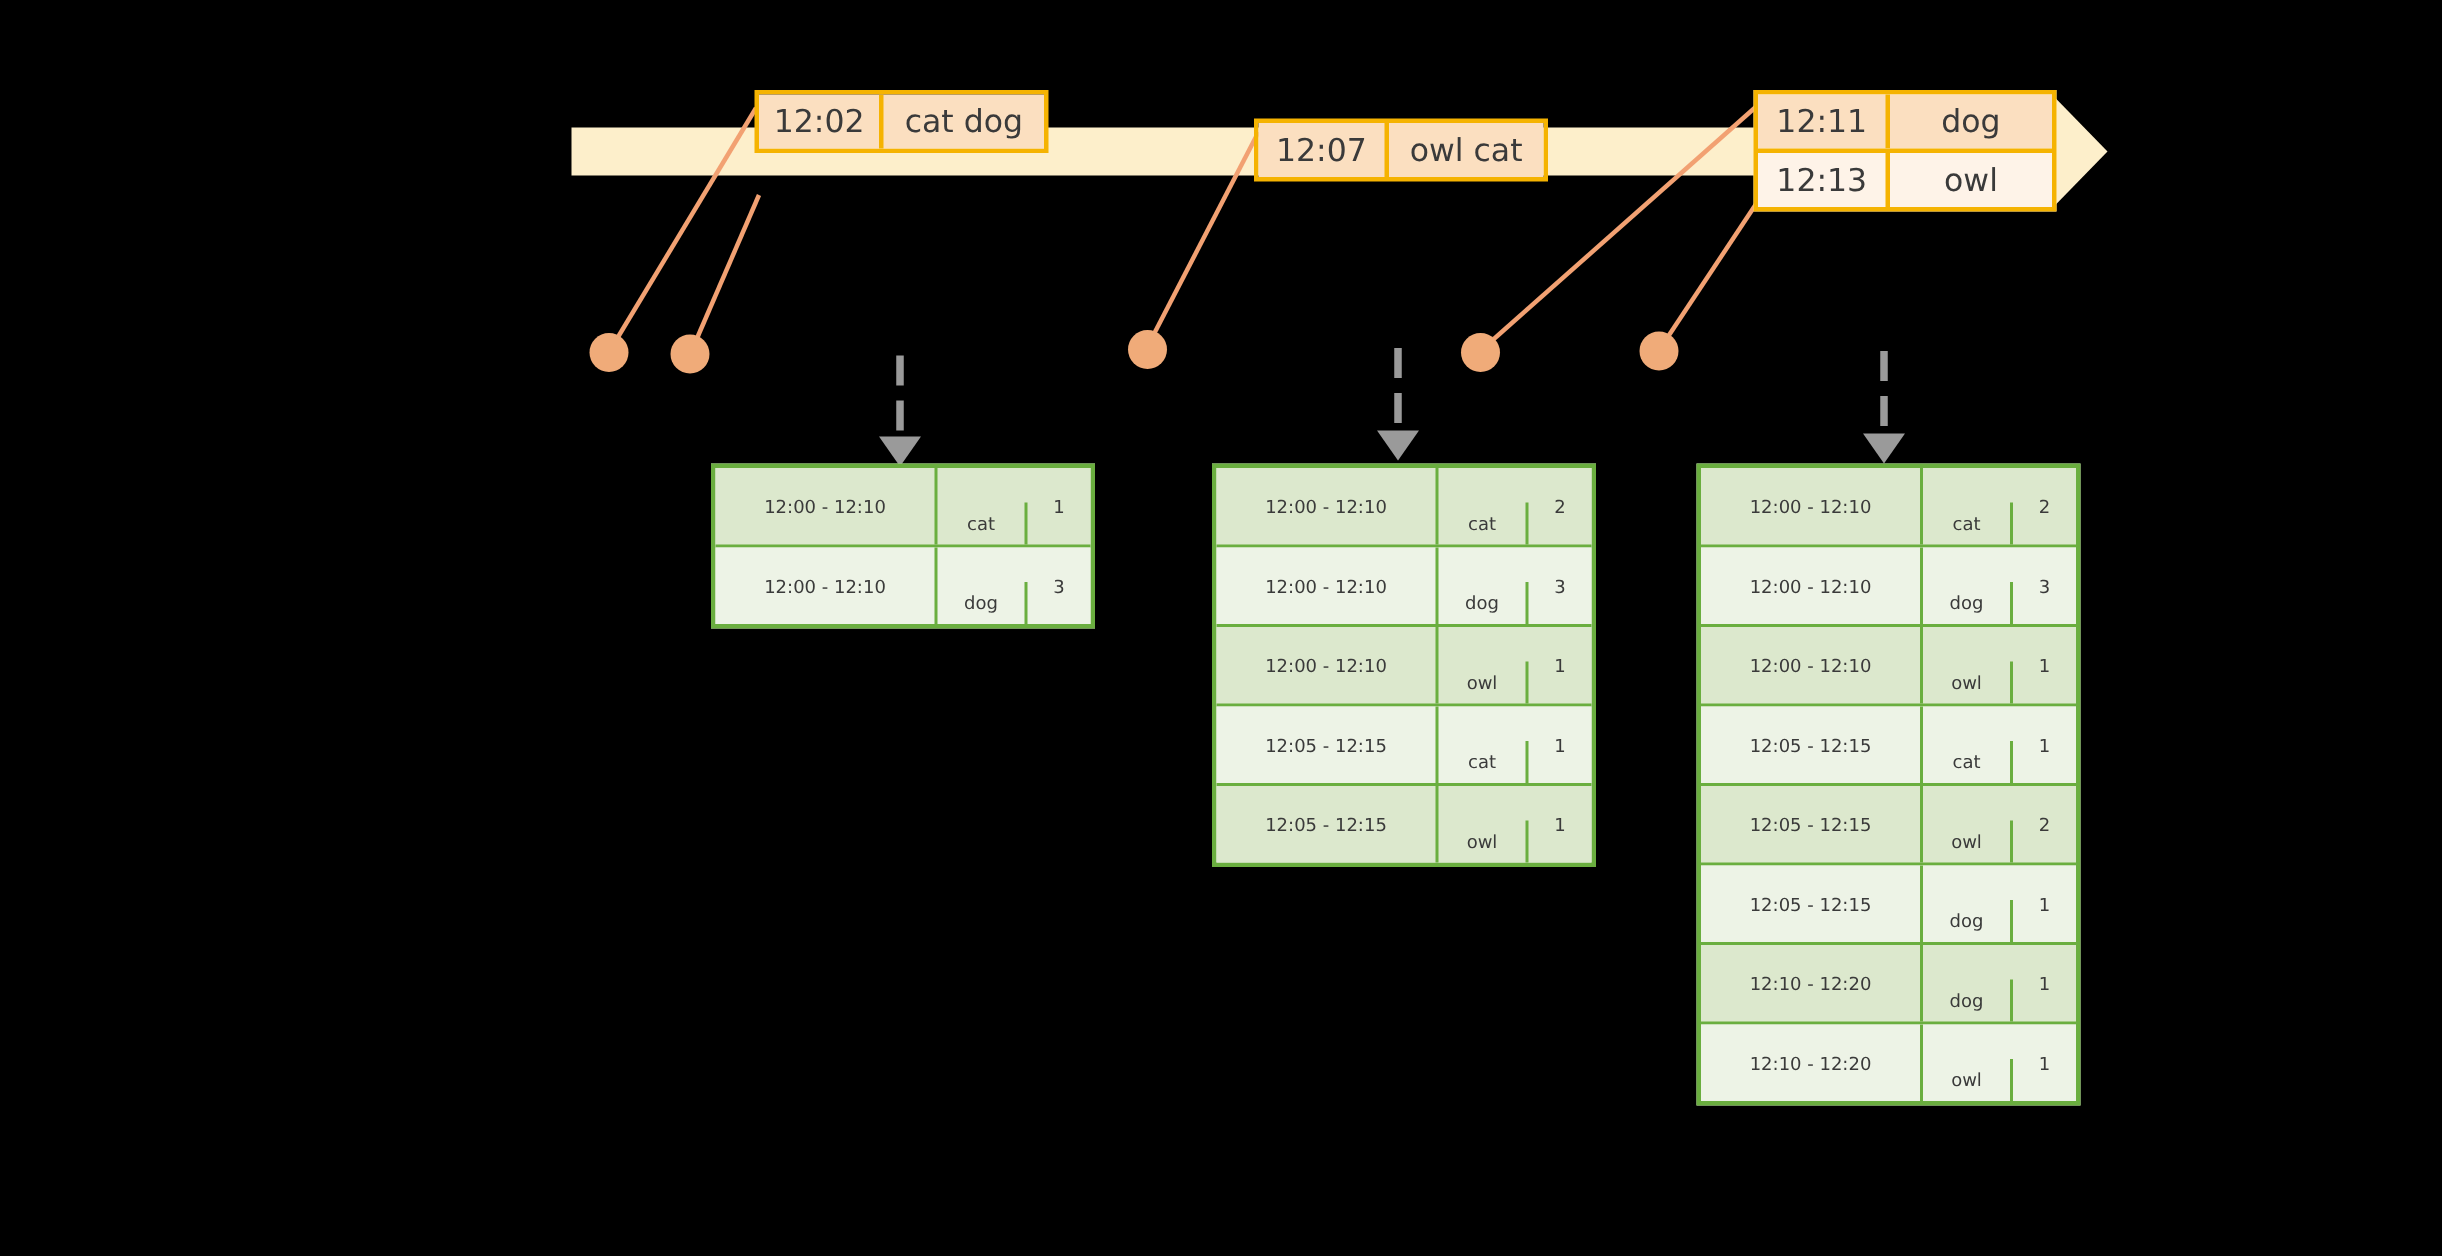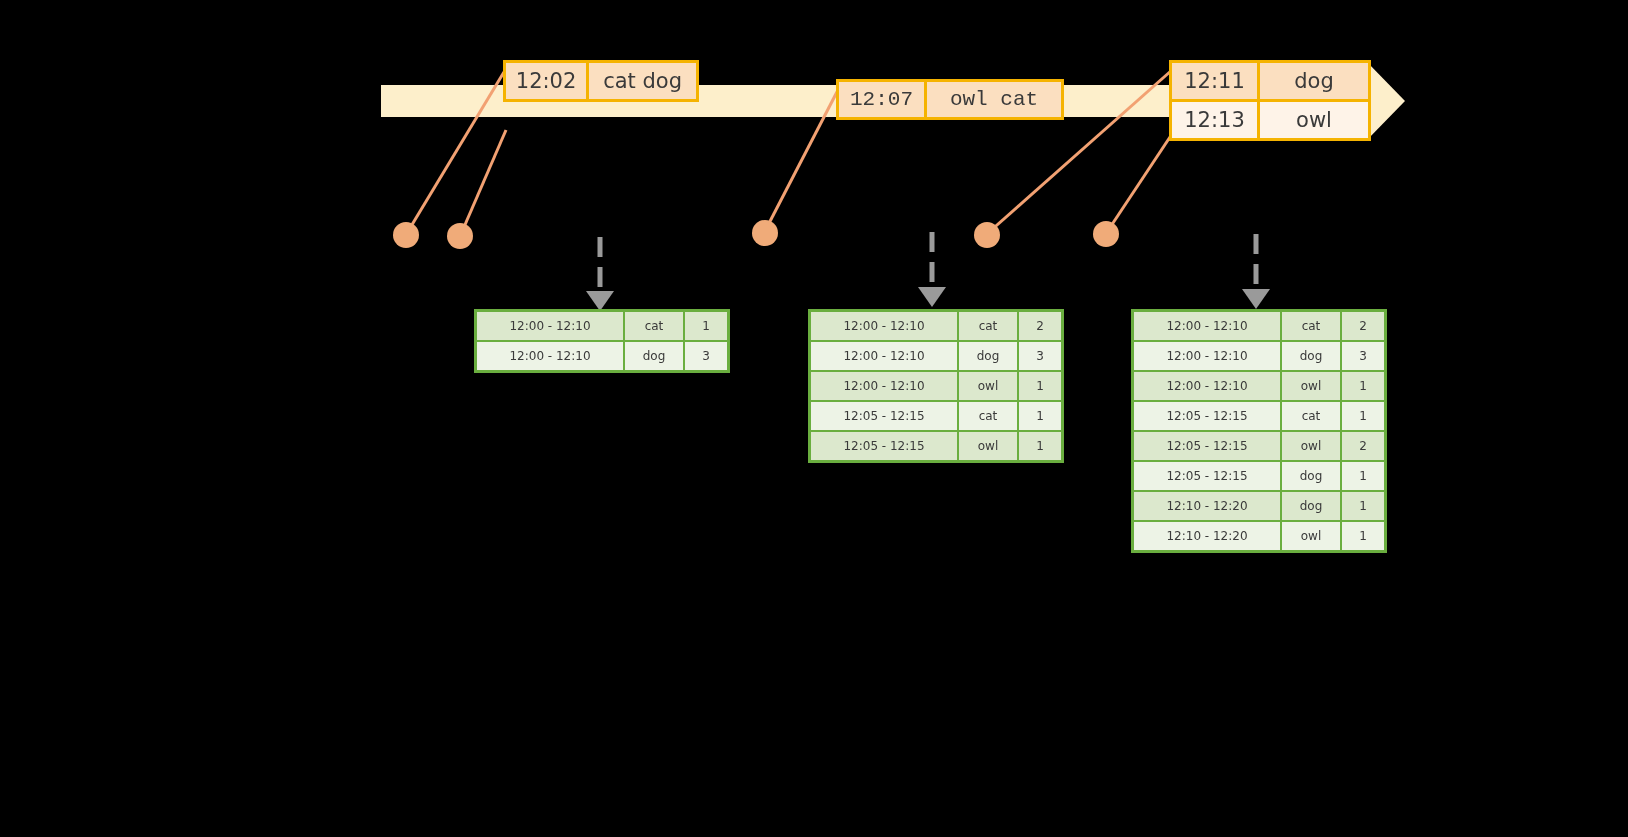--- a/index.html
+++ b/index.html
@@ -49,21 +49,21 @@
   .rrow.shaded{background:#DCE8CD;}
   .rrow.plain{background:#EDF3E6;}
   .rcell{
     box-sizing:border-box;
     display:flex;align-items:center;justify-content:center;
     font-size:12px;color:#3a3a3a;padding:7px 11px;
     border-right:2px solid #6AAE3F;
   }
   .rcell:last-child{border-right:none;}
   .c-window{width:148px;}
-  .c-animal{width:60px;}
+  .c-animal{width:60px;margin-top:23px;}
   .c-count{width:42px;}
 </style>
 </head>
 <body>
 
 <div id="stage">
 
   <svg class="layer" viewBox="0 0 1628 837" xmlns="http://www.w3.org/2000/svg">
 
     <g>
@@ -99,21 +99,21 @@
     </g>
   </svg>
 
   <div class="evt" style="left:503px;top:60px;width:196px;">
     <div class="evt-row shaded">
       <div class="evt-time">12:02</div>
       <div class="evt-val">cat dog</div>
     </div>
   </div>
 
-  <div class="evt" style="left:836px;top:79px;width:228px;font-family:Liberation Mono, monospace;">
+  <div class="evt" style="left:836px;top:79px;width:196px;">
     <div class="evt-row shaded">
       <div class="evt-time">12:07</div>
       <div class="evt-val">owl cat</div>
     </div>
   </div>
 
   <div class="evt" style="left:1169px;top:60px;width:202px;">
     <div class="evt-row shaded">
       <div class="evt-time">12:11</div>
       <div class="evt-val">dog</div>

